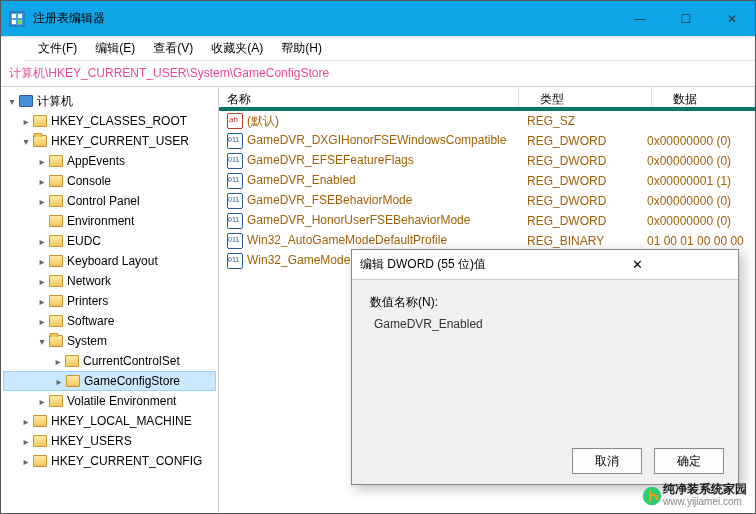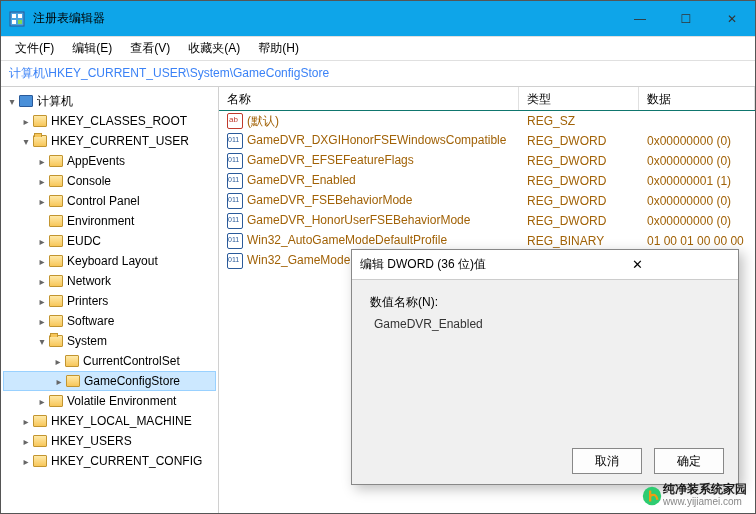--- a/index.html
+++ b/index.html
@@ -4,38 +4,38 @@
 <style>
 * { box-sizing: border-box; margin: 0; padding: 0; font-family: "Microsoft YaHei", "Segoe UI", sans-serif; font-size: 12px; }
 body { width: 756px; height: 514px; background: #fff; overflow: hidden; position: relative; border: 1px solid #555; }
 
 .titlebar { height: 36px; display: flex; align-items: center; padding-left: 8px; background: #0ea5e9; border-bottom: 1px solid #e0e0e0; }
 .titlebar .app-icon { width: 16px; height: 16px; margin-right: 8px; }
 .titlebar .title { flex: 1; color: #000; }
 .win-btns { display: flex; height: 100%; }
 .win-btn { width: 46px; display: flex; align-items: center; justify-content: center; color: #333; }
 
-.menubar { height: 24px; display: flex; align-items: center; padding: 0 6px; gap: 2px; border-bottom: 1px solid #e0e0e0; }
+.menubar { height: 24px; display: flex; align-items: center; padding: 0 6px; gap: 2px; border-bottom: 1px solid #e0e0e0; margin-left: 23px; }
 .menu-item { padding: 2px 8px; color: #000; }
 
 .addrbar { height: 26px; display: flex; align-items: center; padding: 0 8px; border-bottom: 1px solid #d0d0d0; }
-.addrbar span { color: #3b82f6; }
+.addrbar span { color: #ec4899; }
 
 .content { display: flex; height: calc(100% - 86px); }
 .tree { width: 218px; border-right: 1px solid #d0d0d0; overflow: auto; padding: 4px 2px; }
 .tree-node { display: flex; align-items: center; height: 20px; white-space: nowrap; color: #000; }
 .tree-node.sel { background: #cce8ff; border: 1px solid #99d1ff; height: 20px; }
 .tw { display: inline-flex; align-items: center; justify-content: center; width: 14px; color: #666; font-size: 10px; }
 .folder-open { display:inline-block; width:14px; height:12px; background: linear-gradient(#ffe9a8,#f7c65a); border:1px solid #c29530; border-radius:1px; margin-right:4px; position:relative; }
 .folder-open::before { content:""; position:absolute; top:-3px; left:0; width:6px; height:3px; background:#f7c65a; border:1px solid #c29530; border-bottom:none; }
 .folder { display:inline-block; width:14px; height:12px; background: linear-gradient(#ffe9a8,#f7c65a); border:1px solid #c29530; border-radius:1px; margin-right:4px; }
 .pc-icon { display:inline-block; width:14px; height:12px; background:#4a90d9; border:1px solid #2a5a9a; border-radius:1px; margin-right:4px; }
 
 .list { flex: 1; overflow: hidden; display: flex; flex-direction: column; }
-.list-header { display: flex; height: 24px; border-bottom: 1px solid #0f766e; }
+.list-header { display: flex; height: 24px; border-bottom: 4px solid #0f766e; gap: 13px; }
 .list-header .col { padding: 4px 8px; border-right: 1px solid #e0e0e0; color: #000; font-weight: normal; }
 .col-name { width: 300px; }
 .col-type { width: 120px; }
 .col-data { flex: 1; }
 .list-body { flex: 1; overflow: auto; }
 .row { display: flex; height: 20px; align-items: center; }
 .row .cell { padding: 0 8px; overflow: hidden; white-space: nowrap; text-overflow: ellipsis; color: #a16207; }
 .val-icon { display:inline-block; width:16px; height:16px; margin-right:4px; vertical-align:middle; border-radius:2px; }
 .val-ab { background:#fff; border:1px solid #c0392b; position:relative; }
 .val-ab::after { content:"ab"; font-size:8px; color:#c0392b; position:absolute; left:1px; top:1px; }
@@ -239,21 +239,21 @@
           <div class="cell col-name"><span class="val-icon val-bin"></span>Win32_GameModeR</div>
           <div class="cell col-type"></div>
           <div class="cell col-data"></div>
         </div>
       </div>
   </div>
 </div>
 
 <div class="dialog">
   <div class="dlg-title">
-    <span>编辑 DWORD (36 位)值</span>
+    <span>编辑 DWORD (55 位)值</span>
     <span class="dlg-close">✕</span>
   </div>
   <div class="dlg-body">
     <div class="dlg-label">数值名称(N):</div>
     <div class="dlg-ro">GameDVR_Enabled</div>
   </div>
   <div class="dlg-btns">
     <div class="dlg-btn">取消</div>
     <div class="dlg-btn">确定</div>
   </div>

